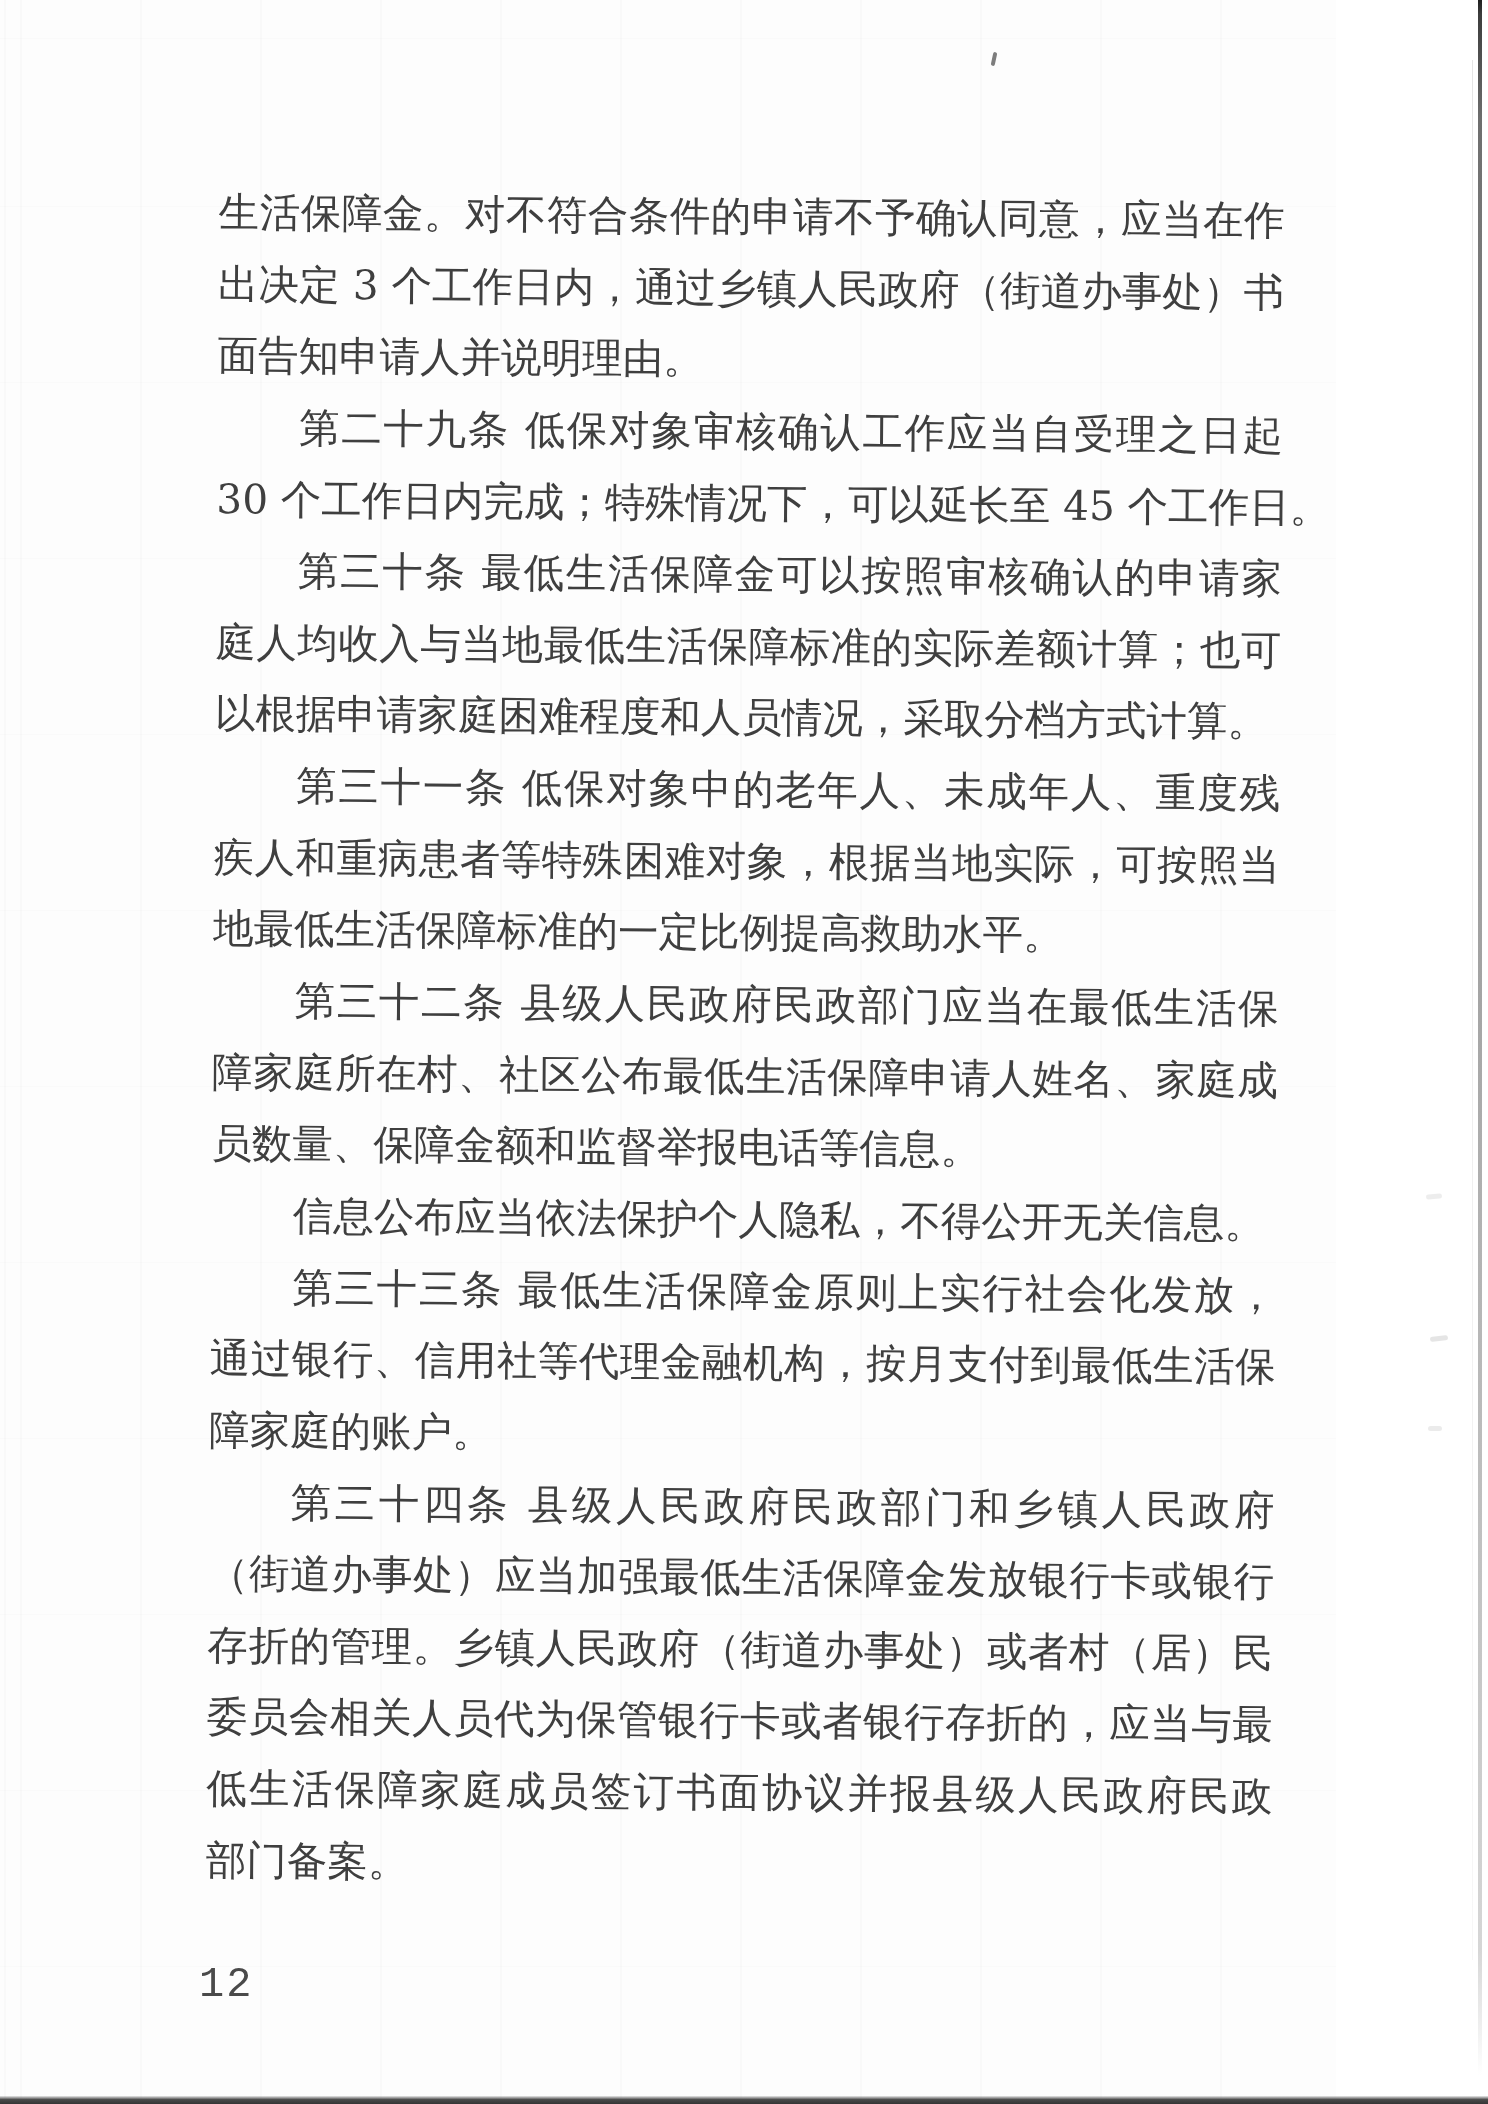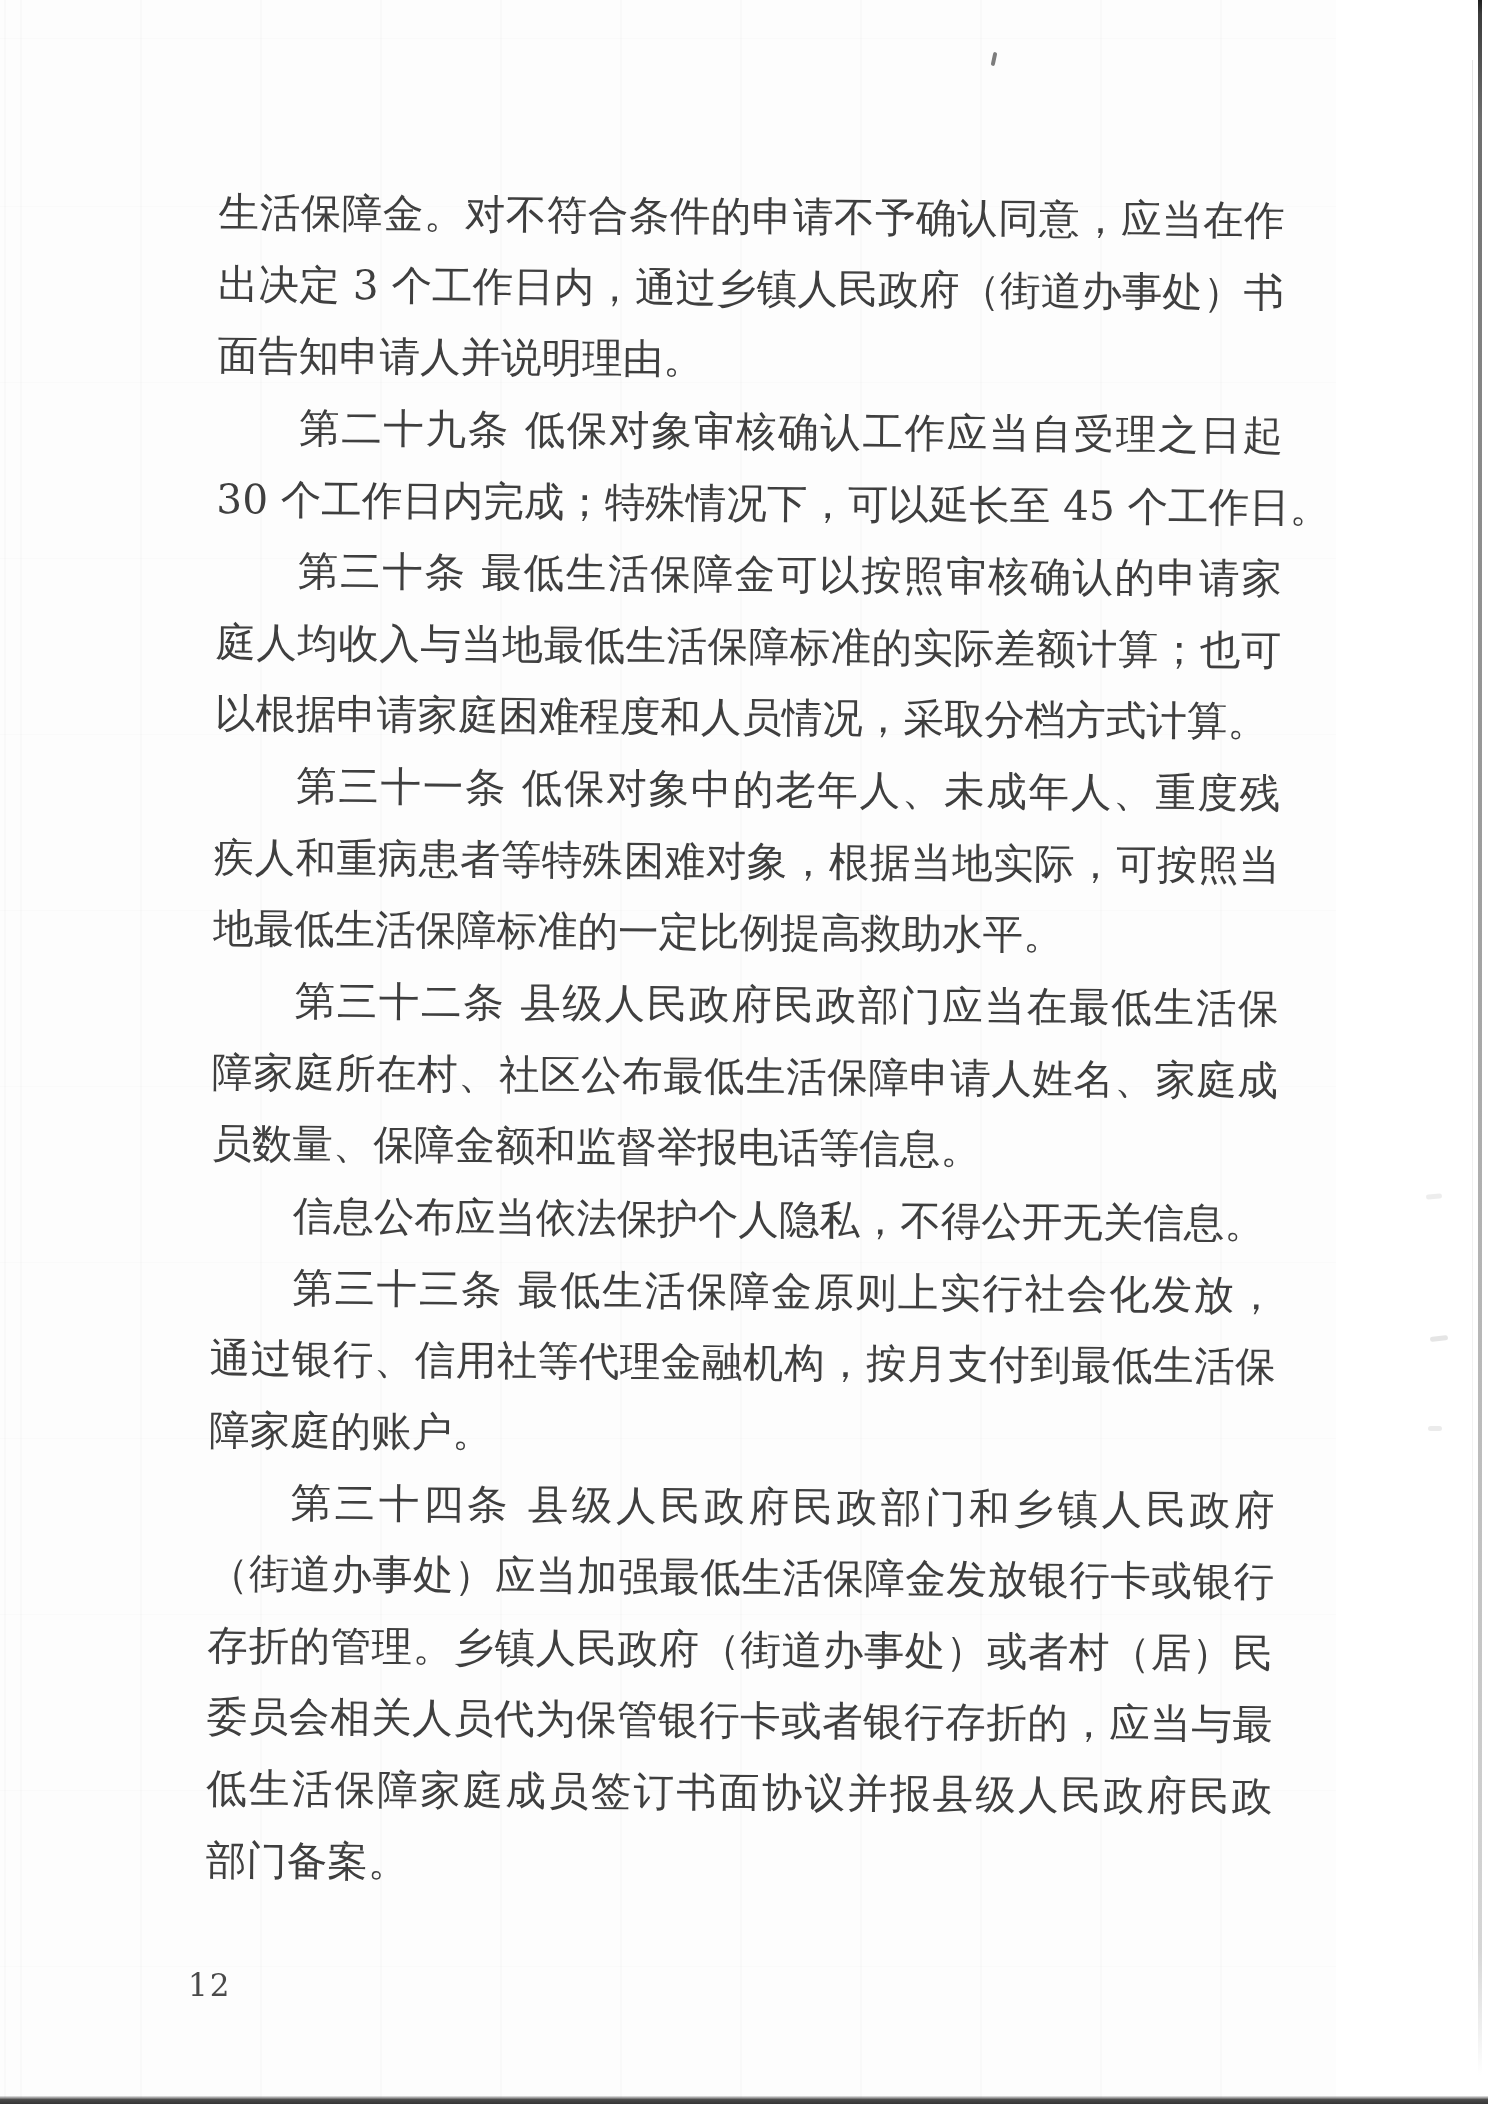--- a/index.html
+++ b/index.html
@@ -26,23 +26,24 @@
   }
   .line{
     height:71.65px;line-height:71.65px;
     text-align:justify;
     text-align-last:justify;
     white-space:nowrap;
   }
   .line.end{text-align-last:left;}
   .line.indent{padding-left:82px;}
   .page-number{
-    position:absolute;left:188px;top:1962px;
-    font-size:31px;line-height:46px;color:#4a4a4a;
+    position:absolute;left:199px;top:1962px;
+    font-size:42px;line-height:46px;color:#4a4a4a;
     letter-spacing:2px;
+    font-family:Liberation Mono, monospace;
   }
   .scan-edge-right{
     position:absolute;left:1478px;top:0;width:4px;height:2104px;
     background:linear-gradient(180deg,
       #1f1f1f 0px,#3c3c3c 14px,#6e6e6e 120px,#878787 420px,
       #9b9b9b 820px,#b3b3b3 1250px,#c6c6c6 1650px,#d6d6d6 1950px,
       rgba(214,214,214,0) 2075px);
   }
   .scan-edge-right-soft{
     position:absolute;left:1472px;top:60px;width:1px;height:1900px;

